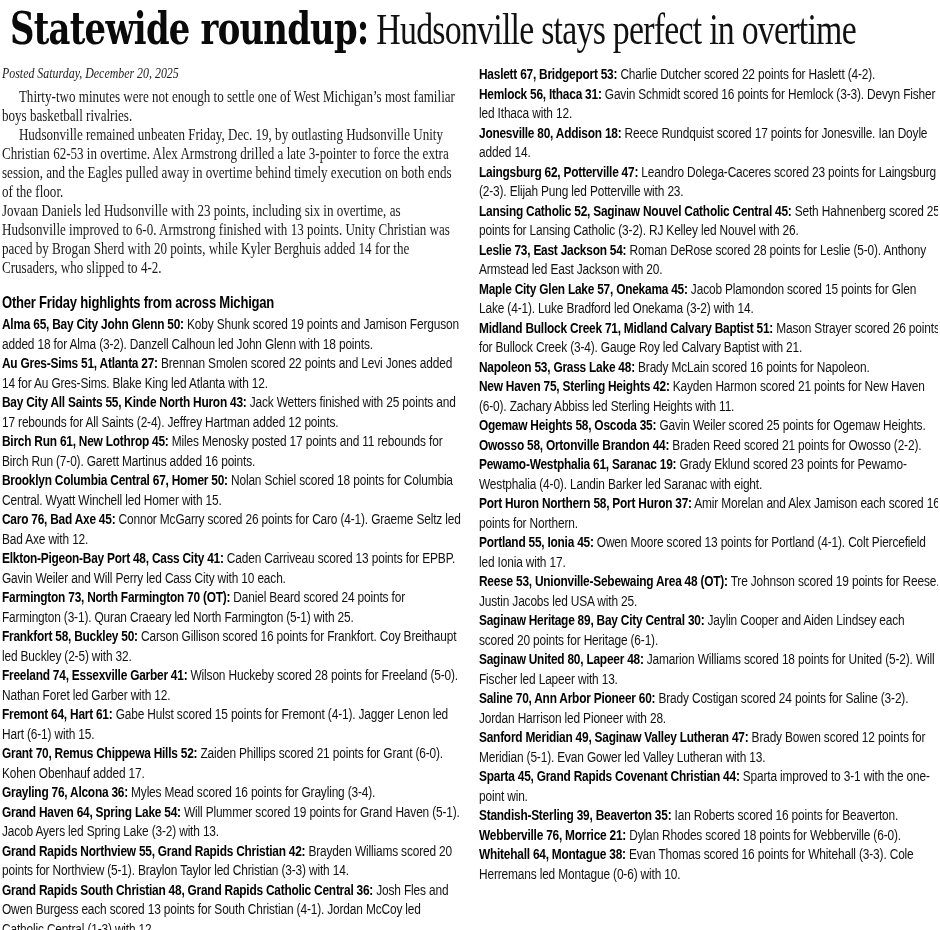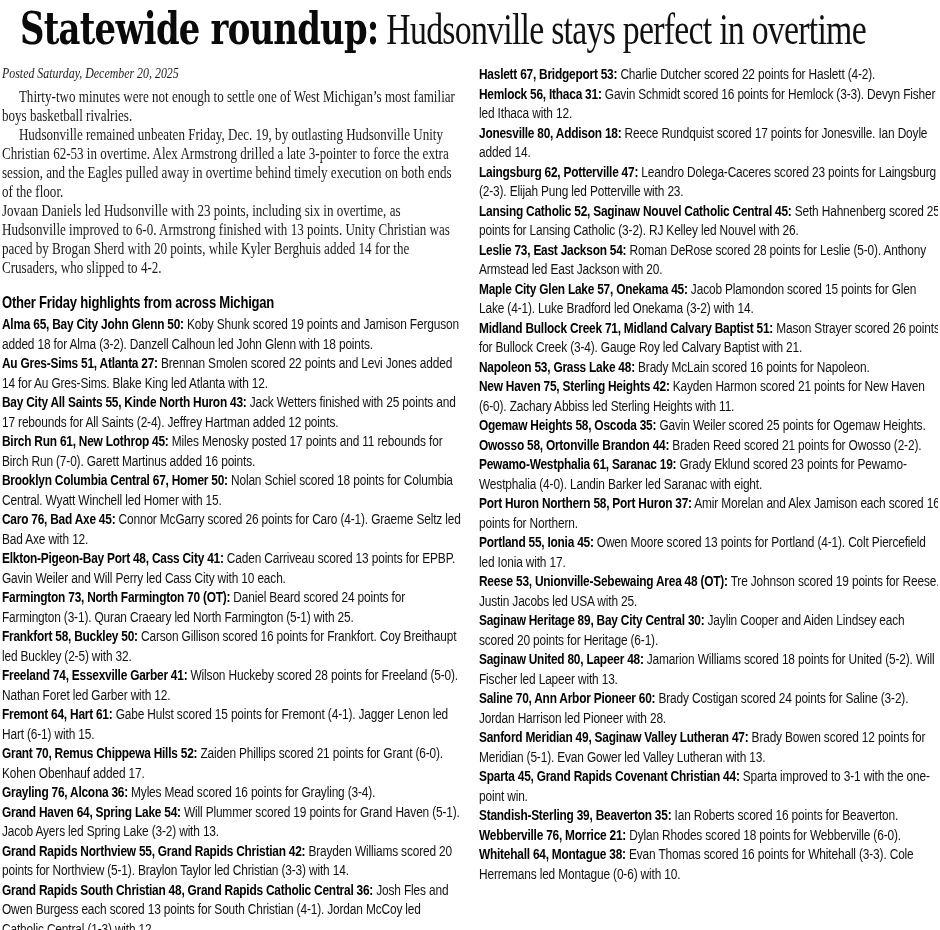--- a/index.html
+++ b/index.html
@@ -9,21 +9,21 @@
     background: #ffffff;
     color: #000;
     overflow: hidden;
     position: relative;
     font-family: "Liberation Serif", serif;
     box-sizing: border-box;
     padding: 4px 2px 0 2px;
   }
   
   .headline {
-    margin: 0 0 8px 18px;
+    margin: 0 0 8px 8px;
     height: 52px;
     overflow: hidden;
     white-space: nowrap;
   }
   .headline-scale {
     display: inline-block;
     width: 1250px;
     transform: scaleX(0.752);
     transform-origin: 0 0;
     font-size: 45px;

